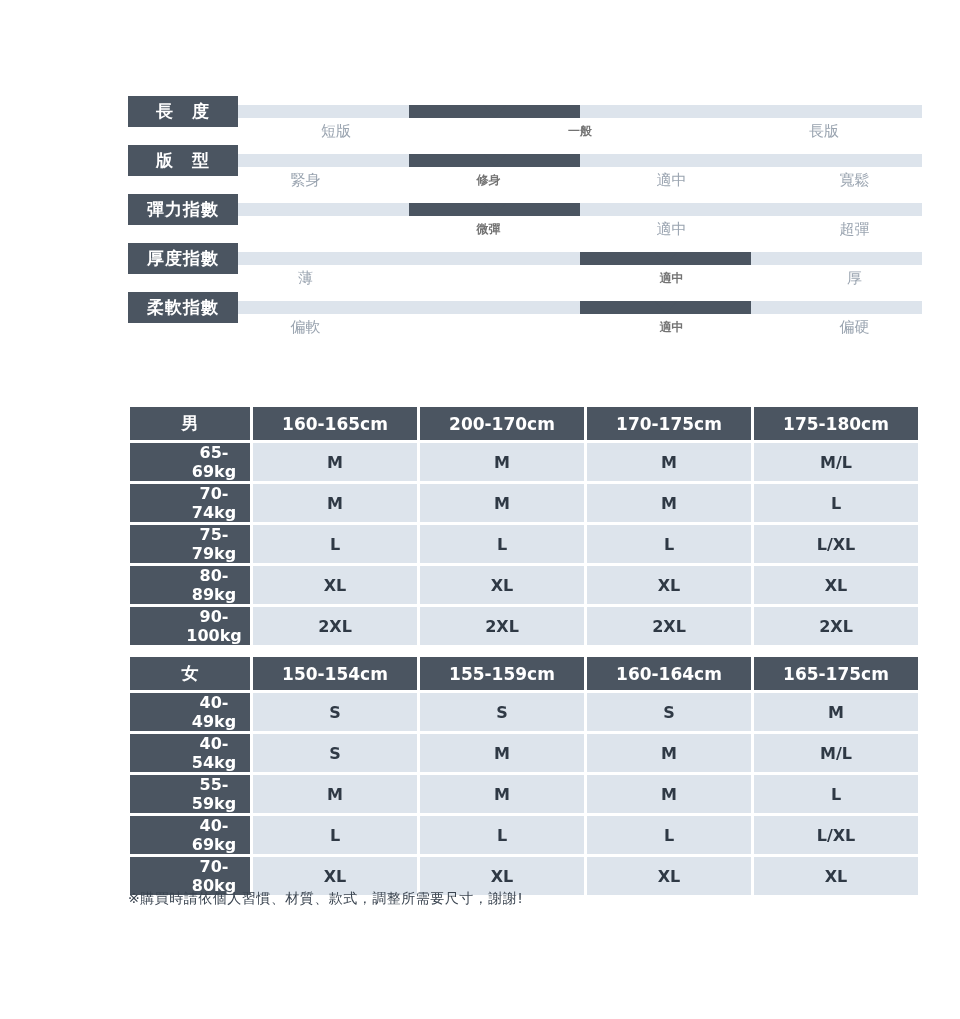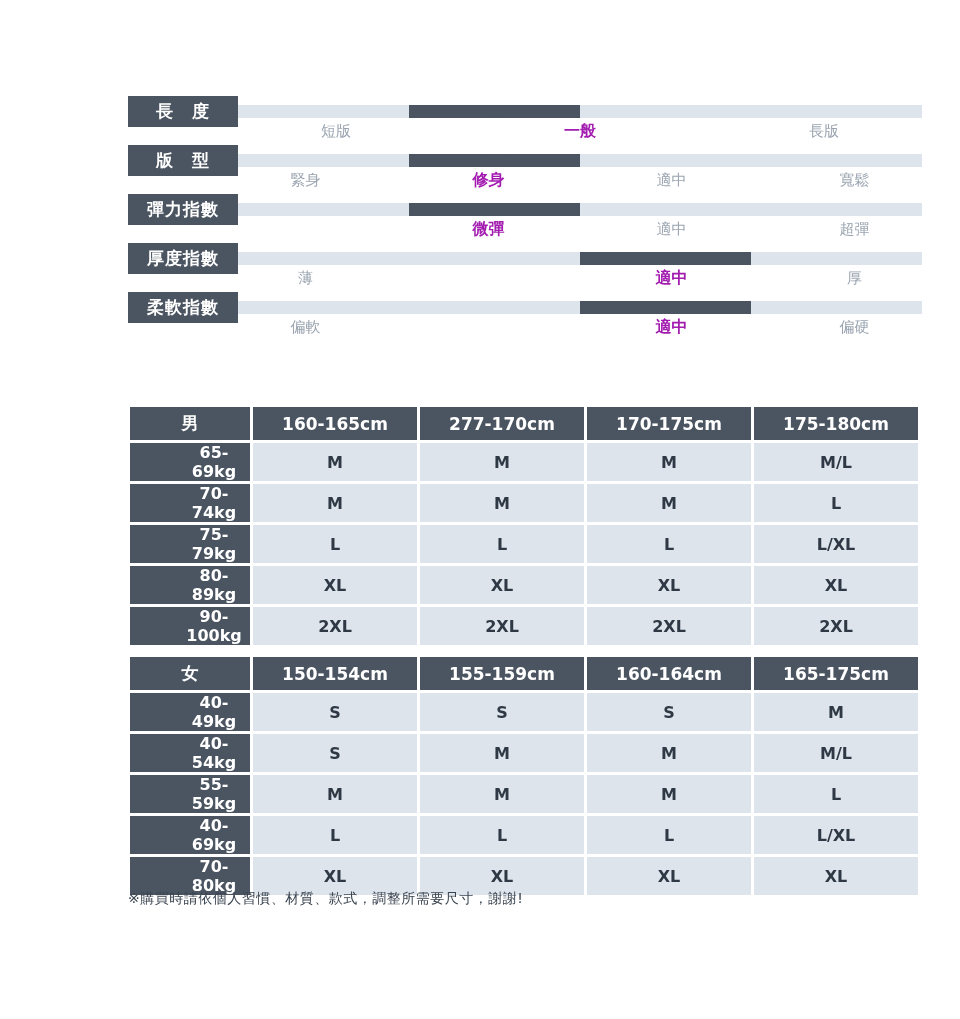--- a/index.html
+++ b/index.html
@@ -88,23 +88,23 @@
     gap: 48px;
   }
   .attr-tick {
     flex: 1 1 0;
     text-align: center;
     font-size: 15px;
     color: #9aa4b0;
     line-height: 26px;
   }
   .attr-tick.active {
-    color: #a21caf;
-    font-weight: bold;
-    font-size: 16px;
+    color: #737373;
+    font-weight: bold;
+    font-size: 12px;
   }
 
   
   .section-title {
     position: absolute;
     left: 0;
     top: 368px;
     width: 960px;
     text-align: center;
     font-size: 21px;
@@ -239,21 +239,21 @@
         </div>
       </div>
     </div>
 
 
   <table class="size men">
     <tbody>
         <tr>
           <th class="corner">男</th>
           <th class="colhead">160-165cm</th>
-          <th class="colhead">277-170cm</th>
+          <th class="colhead">200-170cm</th>
           <th class="colhead">170-175cm</th>
           <th class="colhead">175-180cm</th>
         </tr>
         <tr>
           <th class="rowhead">65-69kg</th>
           <td class="cell">M</td>
           <td class="cell">M</td>
           <td class="cell">M</td>
           <td class="cell">M/L</td>
         </tr>

